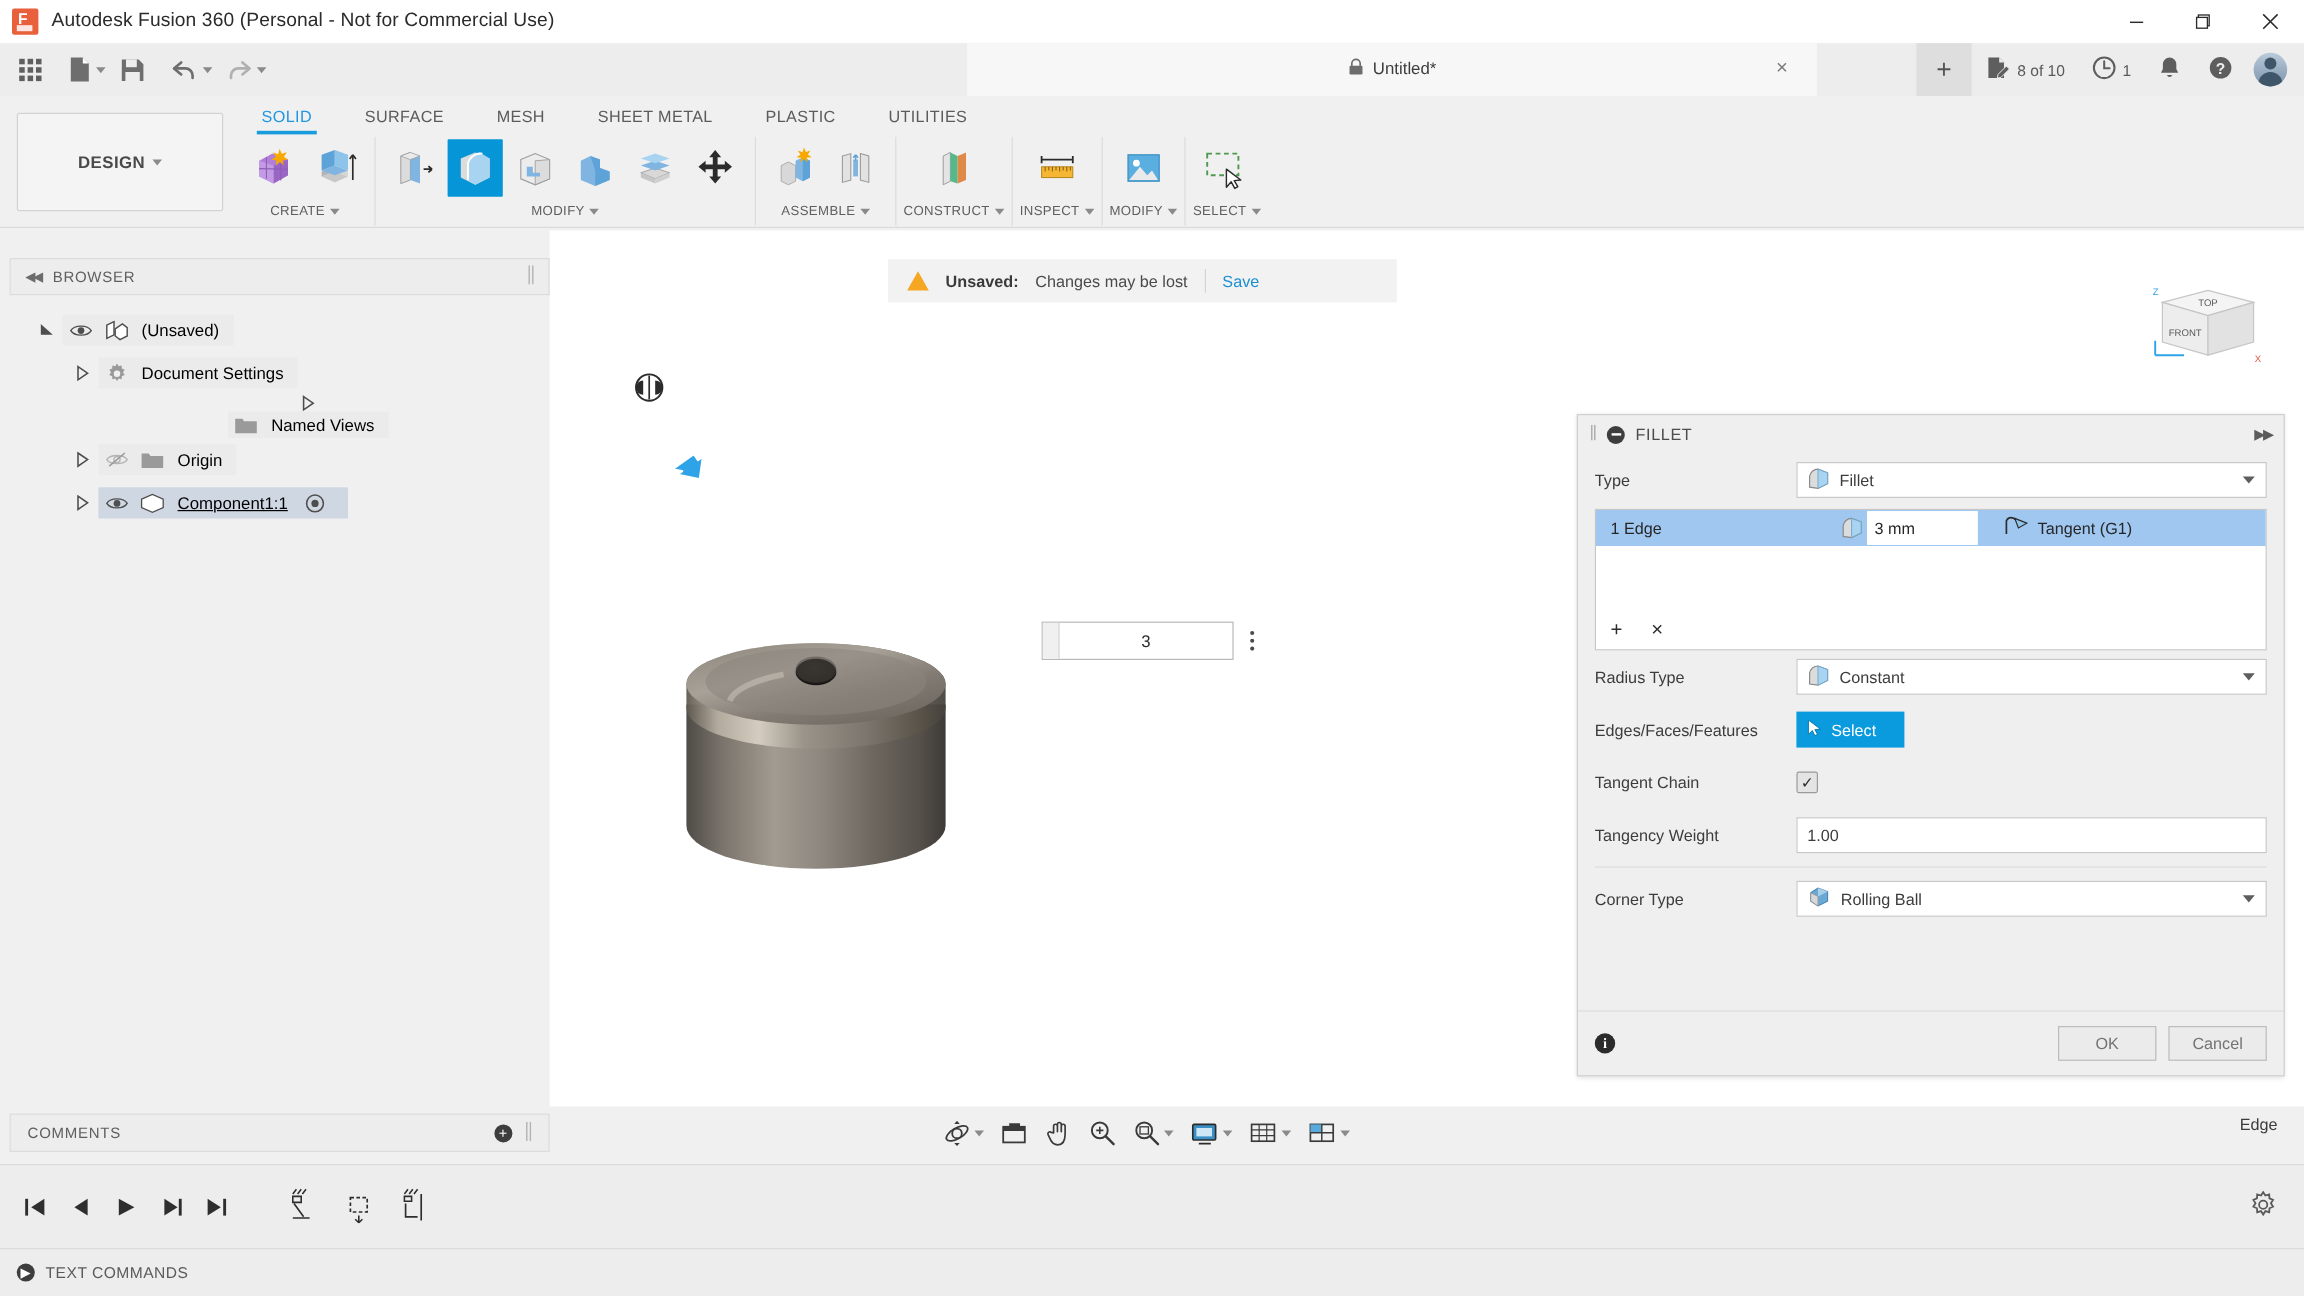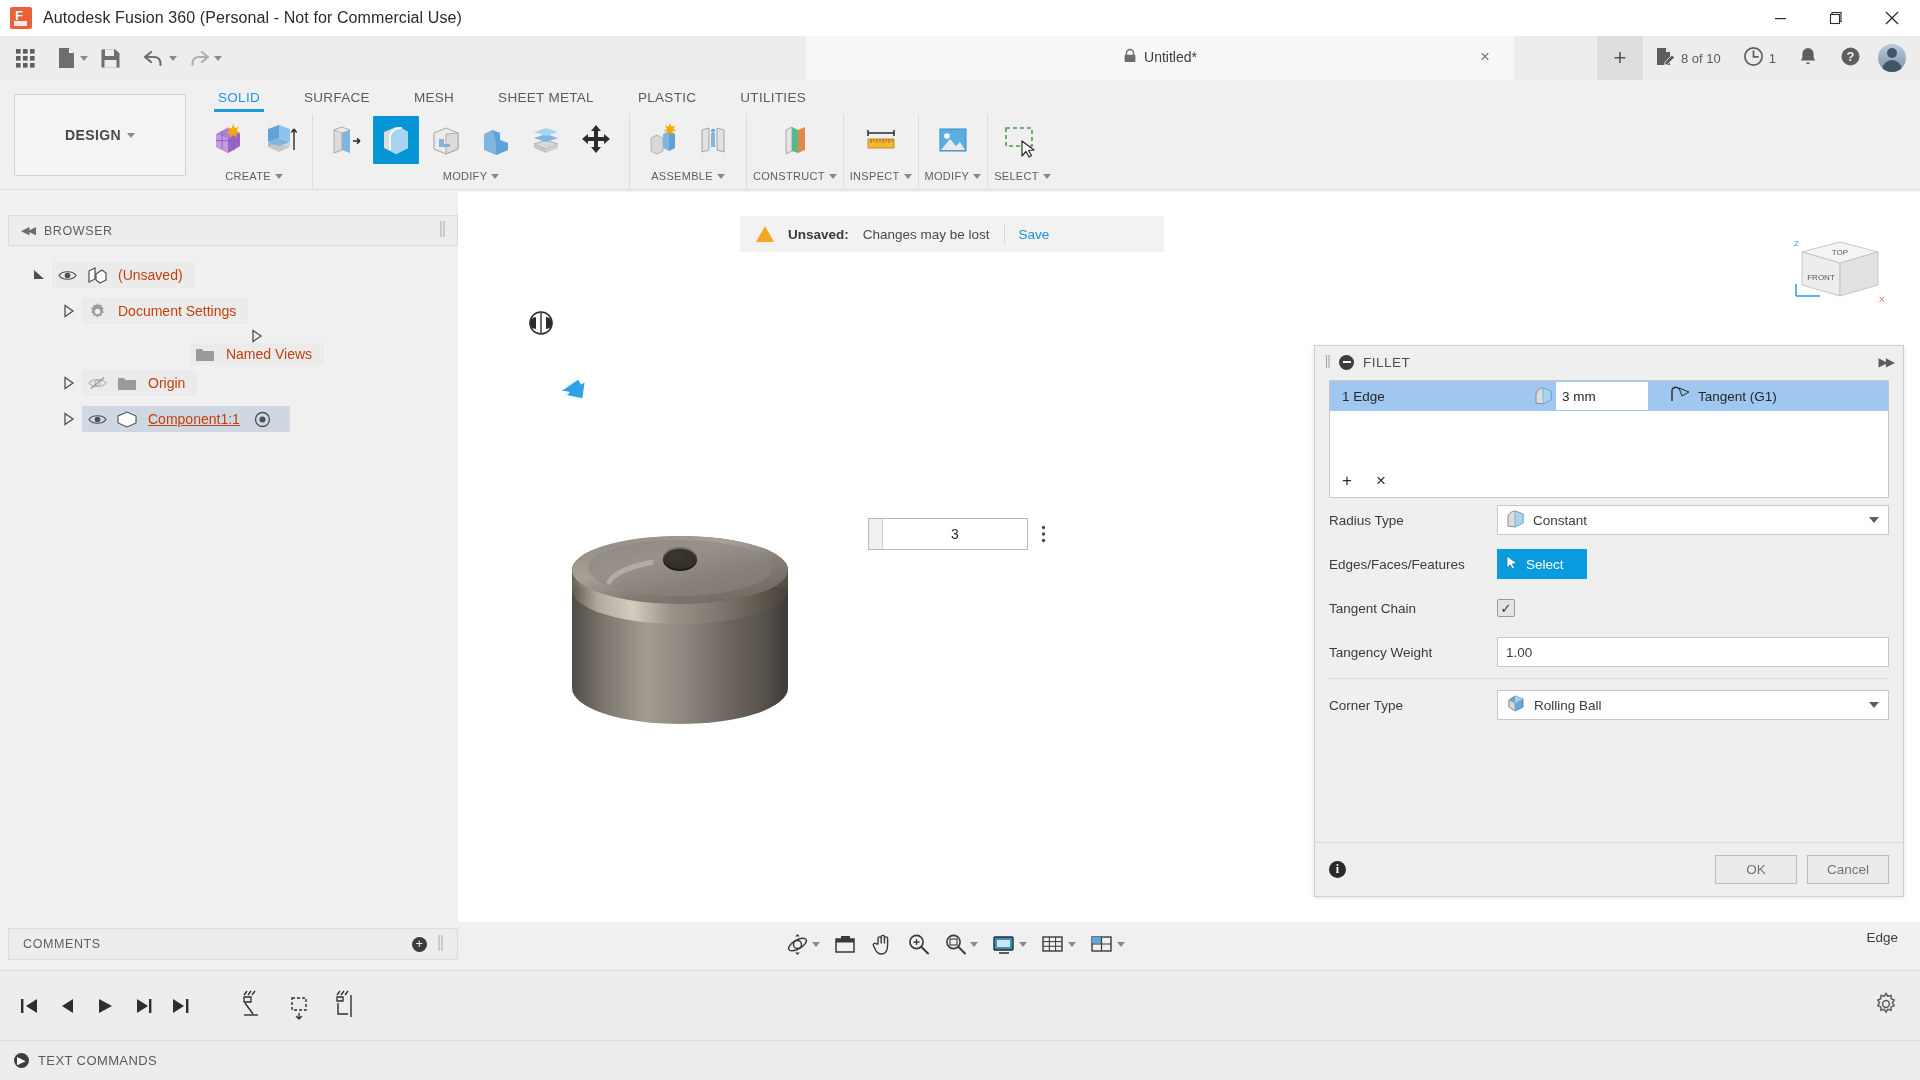--- a/index.html
+++ b/index.html
@@ -134,21 +134,21 @@
   }
   .browser-hd {
     height: 31px; background: #ededed; border: 1px solid #dcdcdc;
     display: flex; align-items: center; gap: 10px; padding: 0 12px;
     font-size: 12.5px; color: #5f5f5f; letter-spacing: .6px;
   }
   .browser-hd .collapse { color: #6b6b6b; font-size: 11px; letter-spacing: -2px; }
   .browser-hd .grip { margin-left: auto; color: #9a9a9a; }
   .tree { padding-top: 11px; }
   .trow {
-    height: 36px; display: flex; align-items: center; font-size: 14px; color: #c2410c;
+    height: 36px; display: flex; align-items: center; font-size: 14px; color: #000000;
   }
   .tw { display: inline-flex; align-items: center; background: #ebebeb; height: 26px; padding-right: 12px; border-radius: 1px; }
   .tw.hl { background: #cfd7e3; }
   .disc {
     width: 26px; display: flex; align-items: center; justify-content: center;
     color: #4e4e4e; font-size: 12px;
   }
   .ticon { width: 30px; display: flex; align-items: center; justify-content: center; }
   .tlabel { padding-left: 6px; }
   .tlabel.underline { text-decoration: underline; }
@@ -859,20 +859,33 @@
       </span>
       <span class="minus-circ">
           <i></i>
         </span>
       <span>FILLET</span>
       <span class="expand">▶▶</span>
     </div>
 
     <div class="dlg-body">
 
+      <div class="row">
+        <div class="lbl">Type</div>
+        <div class="ctl">
+          <span>
+            <svg width="19" height="18" viewBox="0 0 19 18">
+              <path d="M2 16 V7 A7 7 0 0 1 9 1 L17 4 V13 L9 17 Z" fill="#dcdcdc" stroke="#8a8a8a" stroke-width="1"></path>
+              <path d="M9 1 L17 4 V13 L9 17 Z" fill="#a8d4f2" stroke="#6fa8cc" stroke-width=".8"></path>
+            </svg>
+          </span>
+          <span>Fillet</span>
+          <span class="dd-caret"></span>
+        </div>
+      </div>
 
       <div class="sel-list">
         <div class="sel-item">
           <span class="si-name">1 Edge</span>
           <span class="si-icon">
             <svg width="19" height="18" viewBox="0 0 19 18">
               <path d="M2 16 V7 A7 7 0 0 1 9 1 L17 4 V13 L9 17 Z" fill="#dcdcdc" stroke="#8a8a8a" stroke-width="1"></path>
               <path d="M9 1 L17 4 V13 L9 17 Z" fill="#a8d4f2" stroke="#6fa8cc" stroke-width=".8"></path>
             </svg>
           </span>

